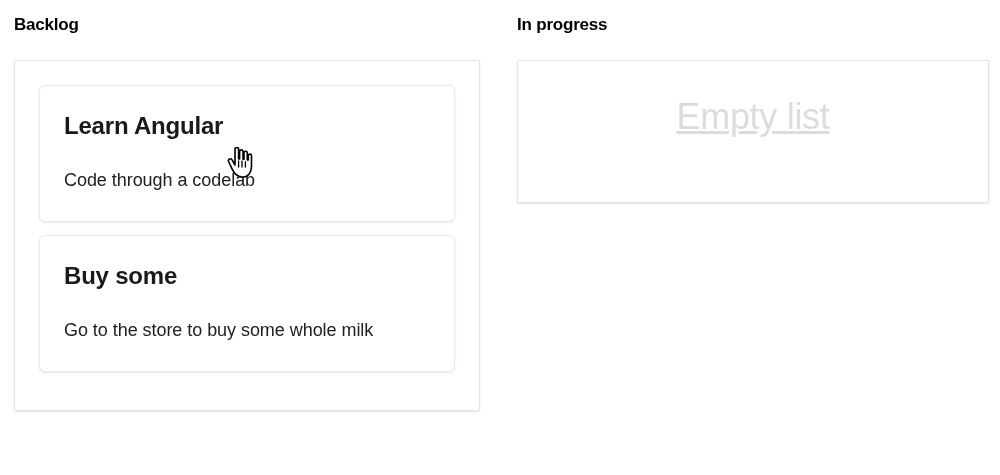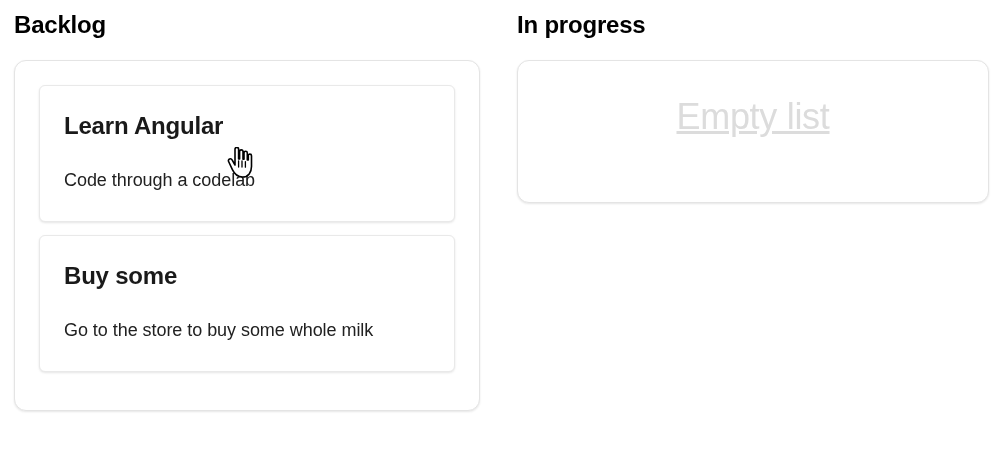--- a/index.html
+++ b/index.html
@@ -23,34 +23,34 @@
   
   .column {
     position: absolute;
     top: 0;
   }
   .column-backlog    { left: 14px;  width: 466px; }
   .column-inprogress { left: 517px; width: 424px; }
 
   
   .column-title {
-    font-size: 24px;
+    font-size: 17px;
     font-weight: bold;
     line-height: 30px;
     color: #000000;
     letter-spacing: -0.2px;
     padding-top: 10px;
     white-space: nowrap;
   }
 
   
   .drop-list {
     margin-top: 20px;
     border: 1px solid #e4e4e4;
-    border-radius: 12px;
+    border-radius: 1px;
     background: #ffffff;
     box-shadow: 0 1px 3px rgba(0,0,0,0.055),
                 0 1px 2px rgba(0,0,0,0.05);
     display: block;
     min-height: 60px;
   }
 
   .drop-list-backlog {
     width: 466px;
     padding: 24px 24px 38px 24px;

